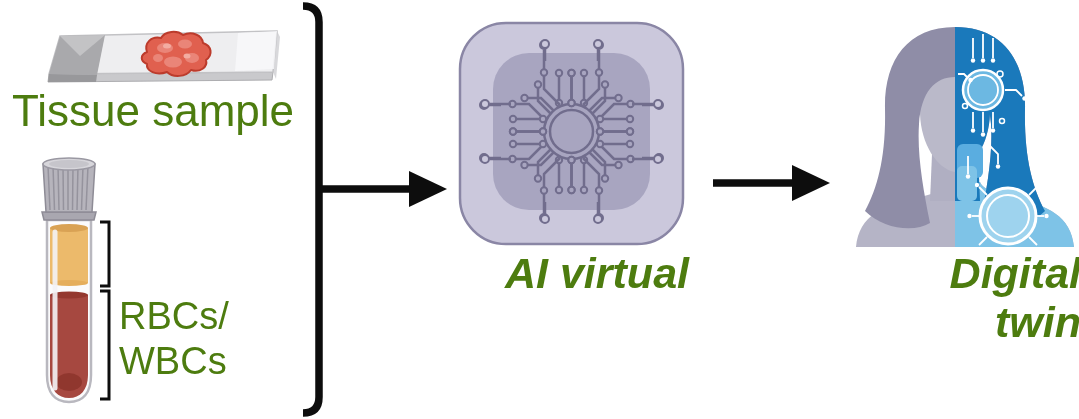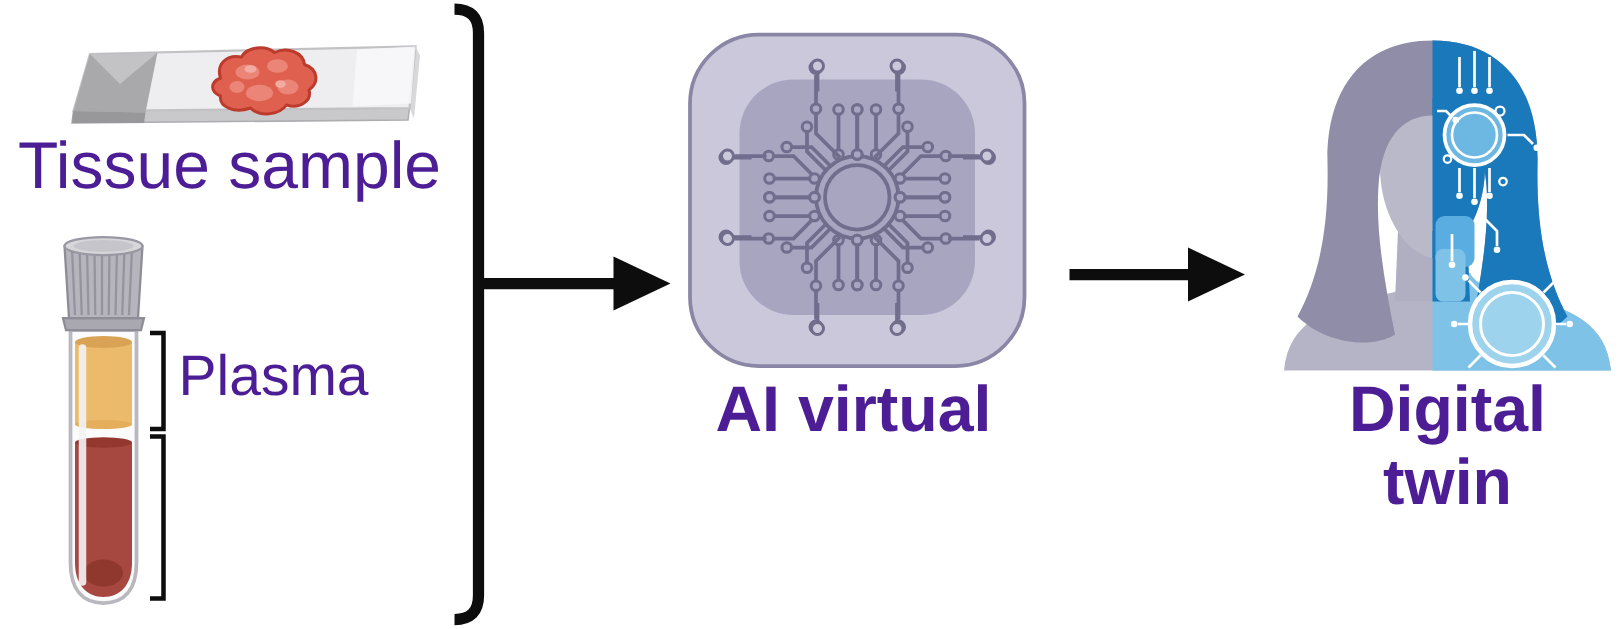--- a/index.html
+++ b/index.html
@@ -1,21 +1,21 @@
 <!DOCTYPE html>
 <html><head>
 <meta charset="utf-8">
 <style>
   html,body{margin:0;padding:0;background:#ffffff;}
   .canvas{position:relative;width:1079px;height:419px;background:#ffffff;overflow:hidden;
           font-family:"Liberation Sans",sans-serif;color:#1a1a1a;}
   .abs{position:absolute;}
-  .label{color:#4c1d95;}
+  .label{color:#4d7c0f;}
   .lab-reg{font-weight:400;}
-  .lab-bold{font-weight:700;text-align:center;}
+  .lab-bold{font-weight:700;text-align:right;font-style:italic;}
   .tissue-label{left:0px;top:86px;width:306px;font-size:44px;line-height:50px;text-align:center;}
   .plasma-label{left:119px;top:229px;font-size:38px;line-height:44px;}
   .rbc-label{left:119px;top:294px;font-size:38px;line-height:45px;}
   .ai-label{left:449px;top:249px;width:240px;font-size:43px;line-height:49px;}
   .dt-label{left:849px;top:249px;width:232px;font-size:43px;line-height:49px;}
   svg{display:block;}
 </style>
 </head>
 <body>
 
@@ -75,21 +75,24 @@
       <ellipse cx="31" cy="14" rx="26" ry="6" fill="#d7d6db" stroke="#9a98a2" stroke-width="1.5"></ellipse>
       <ellipse cx="31" cy="14" rx="20" ry="4" fill="#c6c5cb"></ellipse>
     </g>
   </svg>
 
   <svg class="abs" style="left:96px;top:216px;" width="18" height="190" viewBox="0 0 18 190">
     <path d="M 4,6 L 13,6 L 13,70 L 4,70" fill="none" stroke="#0d0d0d" stroke-width="3"></path>
     <path d="M 4,75 L 13,75 L 13,183 L 4,183" fill="none" stroke="#0d0d0d" stroke-width="3"></path>
   </svg>
 
-  <div class="abs label lab-reg plasma-label">Plasma</div>
+  <div class="abs label lab-reg rbc-label">
+    <div>RBCs/</div>
+    <div>WBCs</div>
+  </div>
 
   <svg class="abs" style="left:296px;top:0px;" width="170" height="419" viewBox="0 0 170 419">
     <path d="M 7,6 Q 23,6 23,22 L 23,397 Q 23,413 7,413" fill="none" stroke="#0d0d0d" stroke-width="7.5"></path>
     <g>
       <line x1="23" y1="189" x2="116" y2="189" stroke="#0d0d0d" stroke-width="7.5"></line>
       <polygon points="151,189 113,171 113,207" fill="#0d0d0d"></polygon>
     </g>
   </svg>
 
   <svg class="abs" style="left:455px;top:16px;" width="233" height="233" viewBox="0 0 233 233">

